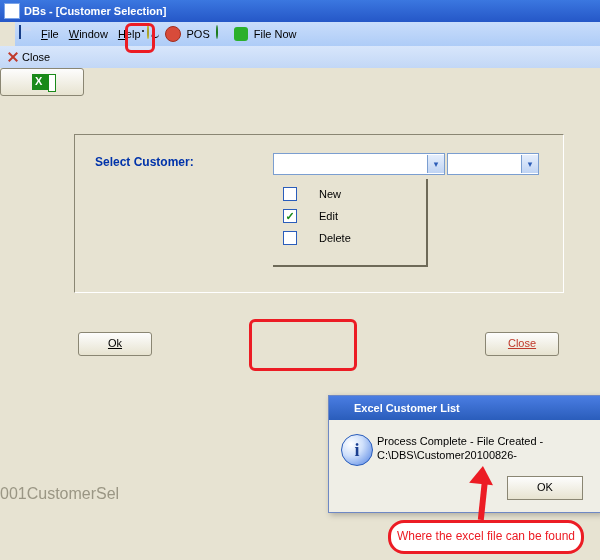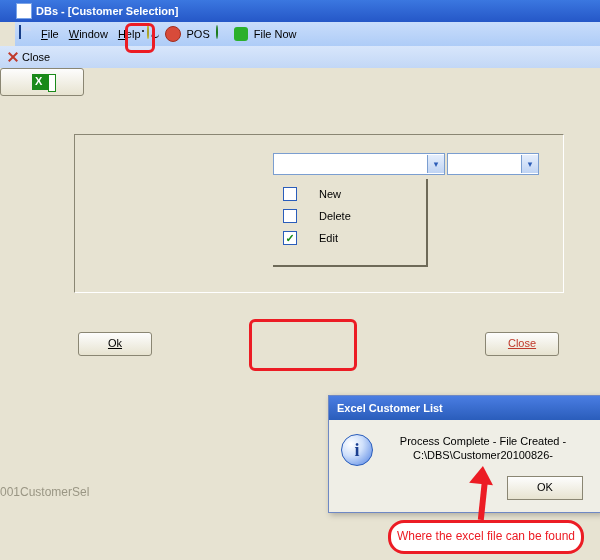--- a/index.html
+++ b/index.html
@@ -1,18 +1,18 @@
 <!DOCTYPE html>
 <html><head>
 <meta charset="utf-8">
 <style>
   html,body{margin:0;padding:0;font-family:Tahoma,Arial,sans-serif;font-size:11px;color:#000;}
   .stage{position:relative;width:600px;height:560px;overflow:hidden;background:#e7e3d2;}
   
-  .titlebar{height:22px;background:linear-gradient(#3b77e0,#2557c7);color:#fff;display:flex;align-items:center;padding:0 16px;}
+  .titlebar{height:22px;background:linear-gradient(#3b77e0,#2557c7);color:#fff;display:flex;align-items:center;padding:0 4px;}
   .titlebar .sysicon{width:14px;height:14px;background:#fff;border:1px solid #7aa3e8;margin-right:4px;}
   .titlebar .ttext{font-weight:bold;font-size:11px;}
   
   .menustrip{height:24px;background:linear-gradient(#c9ddfb,#aeccf7);display:flex;align-items:center;padding:0 4px;gap:2px;margin-left:15px;}
   .menustrip .mitem{padding:2px 4px;border-radius:2px;}
   .menustrip .mitem u{text-decoration:underline;}
   .micon{width:16px;height:16px;display:inline-block;vertical-align:middle;}
   .smiley{width:16px;height:16px;border-radius:50%;background:#f4e53a;border:1px solid #a8a02e;position:relative;}
   .smiley:before,.smiley:after{content:"";position:absolute;width:2px;height:2px;background:#000;border-radius:50%;top:4px;}
   .smiley:before{left:4px;} .smiley:after{right:4px;}
@@ -46,32 +46,32 @@
   .btn-ex{left:259px;top:330px;width:82px;height:26px;background:linear-gradient(#fdfdfd,#e7e3d0);border:1px solid #8a8673;border-radius:3px;display:flex;align-items:center;justify-content:center;}
   .excel-icon{width:20px;height:16px;background:#1a8a1a;position:relative;}
   .excel-icon:before{content:"X";position:absolute;left:3px;top:1px;color:#fff;font-weight:bold;font-size:11px;}
   .excel-icon:after{content:"";position:absolute;right:-4px;top:0;width:6px;height:16px;background:#fff;border:1px solid #1a8a1a;}
   
   .hi{position:absolute;border:3px solid #ec1c24;border-radius:6px;pointer-events:none;}
   .hi1{left:125px;top:23px;width:24px;height:24px;}
   .hi2{left:249px;top:319px;width:102px;height:46px;}
   
   .dlg{position:absolute;left:328px;top:395px;width:272px;background:#efeee6;border:1px solid #6e88c4;box-shadow:2px 2px 6px rgba(0,0,0,0.25);}
-  .dlg-title{height:24px;background:linear-gradient(#4a7de2,#2a5dbb);color:#fff;font-weight:bold;padding:0 8px;line-height:24px;}
-  .dlg-body{padding:14px 12px 10px 12px;display:flex;gap:4px;align-items:flex-start;text-align:center;}
+  .dlg-title{height:24px;background:linear-gradient(#4a7de2,#2a5dbb);color:#fff;font-weight:bold;padding:0 25px;line-height:24px;}
+  .dlg-body{padding:14px 12px 10px 12px;display:flex;gap:4px;align-items:flex-start;}
   .info-icon{width:30px;height:30px;border-radius:50%;background:radial-gradient(circle at 30% 30%,#fff,#cfe0fb 40%,#4a7de2);position:relative;border:1px solid #2a5dbb;flex-shrink:0;}
   .info-icon:after{content:"i";position:absolute;left:0;right:0;text-align:center;top:5px;color:#1b3f90;font-weight:bold;font-family:Georgia,serif;font-size:18px;}
   .dlg-msg{font-size:11px;line-height:14px;}
   .dlg-foot{display:flex;justify-content:flex-end;padding:0 18px 12px 0;}
   .dlg-ok{width:74px;height:22px;background:linear-gradient(#fdfdfd,#e7e3d0);border:1px solid #8a8673;text-align:center;line-height:20px;}
   
   .callout{position:absolute;left:388px;top:520px;width:190px;height:28px;background:#fff;border:3px solid #ec1c24;border-radius:16px;color:#ec1c24;text-align:center;line-height:26px;font-size:12px;}
   .arrow-line{position:absolute;left:480px;top:478px;width:6px;height:42px;background:#ec1c24;transform:rotate(6deg);}
   .arrow-head{position:absolute;left:470px;top:466px;width:0;height:0;border-left:12px solid transparent;border-right:12px solid transparent;border-bottom:18px solid #ec1c24;transform:rotate(6deg);}
-  .status{position:absolute;left:0;top:485px;font-size:12px;color:#9a9684;}
+  .status{position:absolute;left:0;top:485px;font-size:16px;color:#9a9684;}
 </style>
 </head>
 <body>
 
 <div class="stage">
 
   <div class="titlebar">
     <div class="sysicon"></div>
     <div class="ttext">DBs - [Customer Selection]</div>
   </div>
@@ -90,40 +90,41 @@
   </div>
 
   <div class="toolrow">
     <div class="toolbtn">
       <span class="x"></span>
       <span>Close</span>
     </div>
   </div>
 
   <div class="panel">
+    <div class="label-sc">Select Customer:</div>
     <div class="combo combo1">
       <span></span>
       <div class="arrow">▾</div>
     </div>
     <div class="combo combo2">
       <span></span>
       <div class="arrow">▾</div>
     </div>
     <div class="optgroup">
       <div class="opt">
         <div class="cb"></div>
         <span>New</span>
       </div>
       <div class="opt">
+        <div class="cb checked"></div>
+        <span>Edit</span>
+      </div>
+      <div class="opt">
         <div class="cb"></div>
         <span>Delete</span>
-      </div>
-      <div class="opt">
-        <div class="cb checked"></div>
-        <span>Edit</span>
       </div>
     </div>
   </div>
 
   <div class="btn btn-ok"><span>Ok</span></div>
   <div class="btn-ex">
     <div class="excel-icon"></div>
   </div>
   <div class="btn btn-close"><span>Close</span></div>
 

